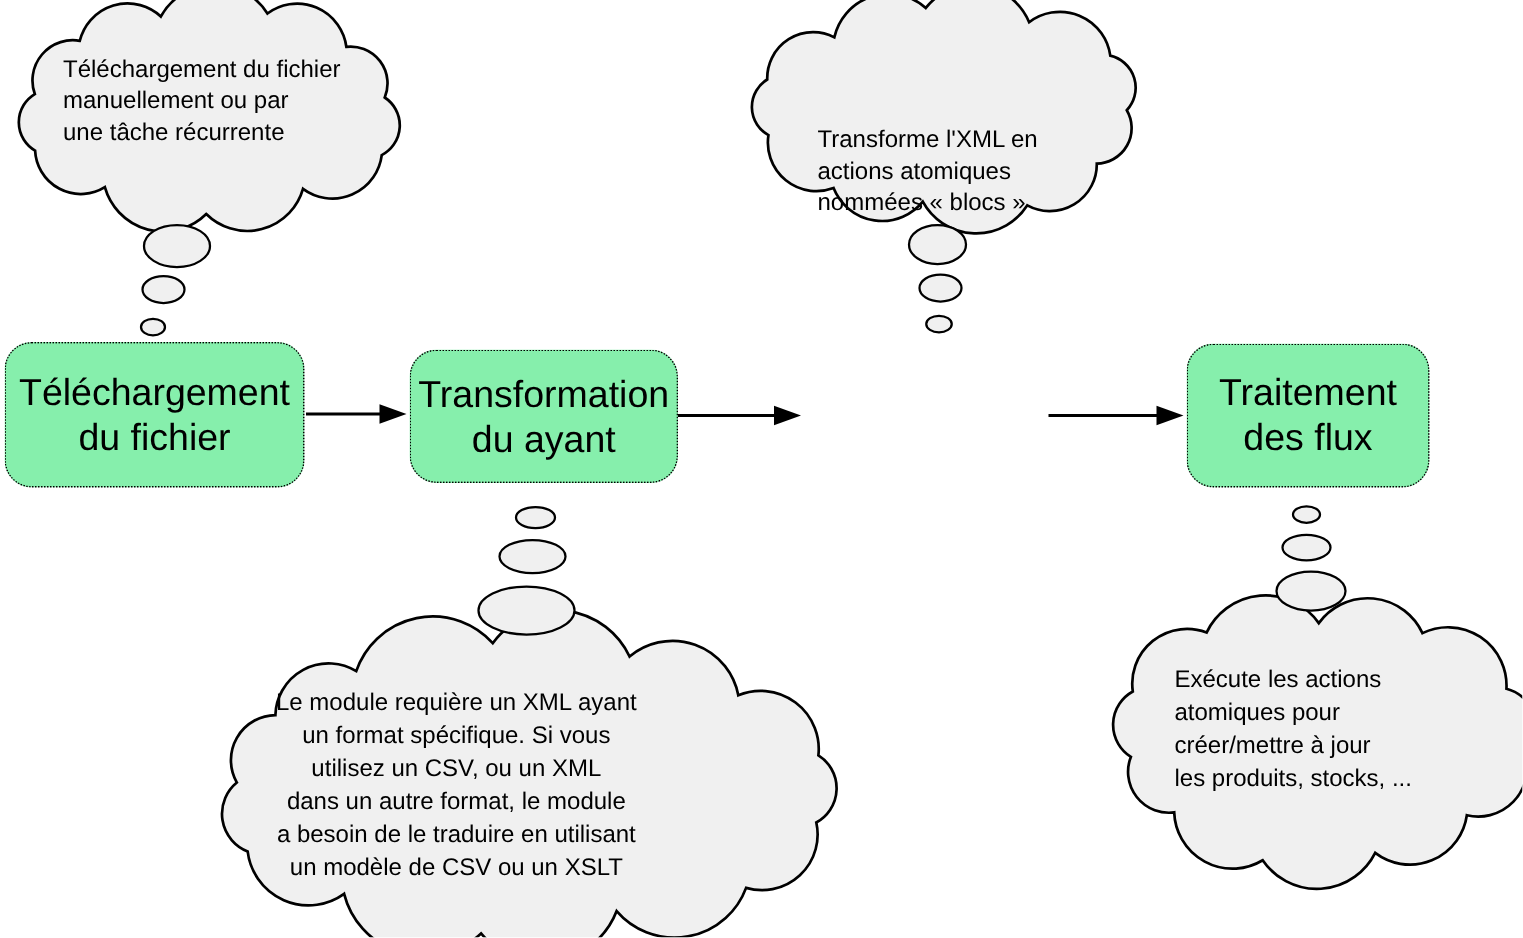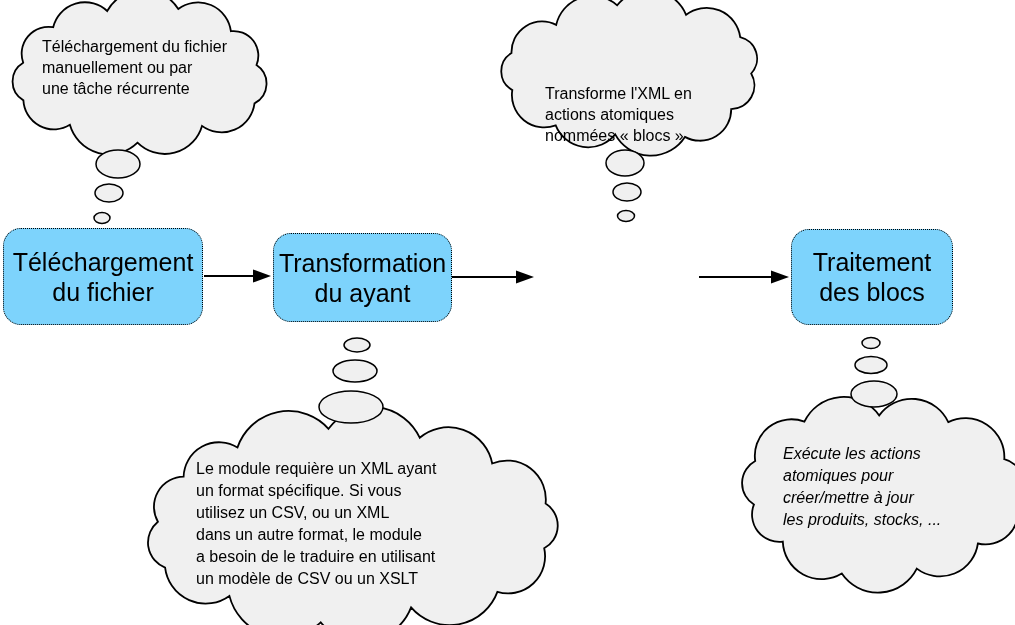--- a/index.html
+++ b/index.html
@@ -13,21 +13,21 @@
     overflow: hidden;
   }
   #shapes {
     position: absolute;
     left: 0; top: 0;
     width: 1015px; height: 625px;
   }
   .step {
     position: absolute;
     box-sizing: border-box;
-    background: #7dd3fc;
+    background: #86efac;
     border: 1.5px dotted #000000;
     border-radius: 18px;
     display: flex;
     align-items: center;
     justify-content: center;
     text-align: center;
     font-size: 25px;
     line-height: 30px;
     white-space: pre-line;
   }
@@ -94,33 +94,33 @@
   <div class="step" style="left:3px; top:228px; width:200px; height:97px;">
     <span>Téléchargement
 du fichier</span>
   </div>
   <div class="step" style="left:273px; top:233px; width:179px; height:89px;">
     <span>Transformation
 du ayant</span>
   </div>
   <div class="step" style="left:791px; top:229px; width:162px; height:96px;">
     <span>Traitement
-des blocs</span>
+des flux</span>
   </div>
 
   <div class="thought-text" style="left:42px; top:36px;">Téléchargement du fichier
 manuellement ou par
 une tâche récurrente</div>
   <div class="thought-text" style="left:545px; top:37px;margin-top:46px;">Transforme l'XML en
 actions atomiques
 nommées « blocs »</div>
-  <div class="thought-text lh22" style="left:196px; top:458px;">Le module requière un XML ayant
+  <div class="thought-text lh22" style="left:184px; top:458px;text-align:center;">Le module requière un XML ayant
 un format spécifique. Si vous
 utilisez un CSV, ou un XML
 dans un autre format, le module
 a besoin de le traduire en utilisant
 un modèle de CSV ou un XSLT</div>
-  <div class="thought-text lh22" style="left:783px; top:443px;font-style:italic;">Exécute les actions
+  <div class="thought-text lh22" style="left:783px; top:443px;">Exécute les actions
 atomiques pour
 créer/mettre à jour
 les produits, stocks, ...</div>
 
 </div>
 
 </body></html>

